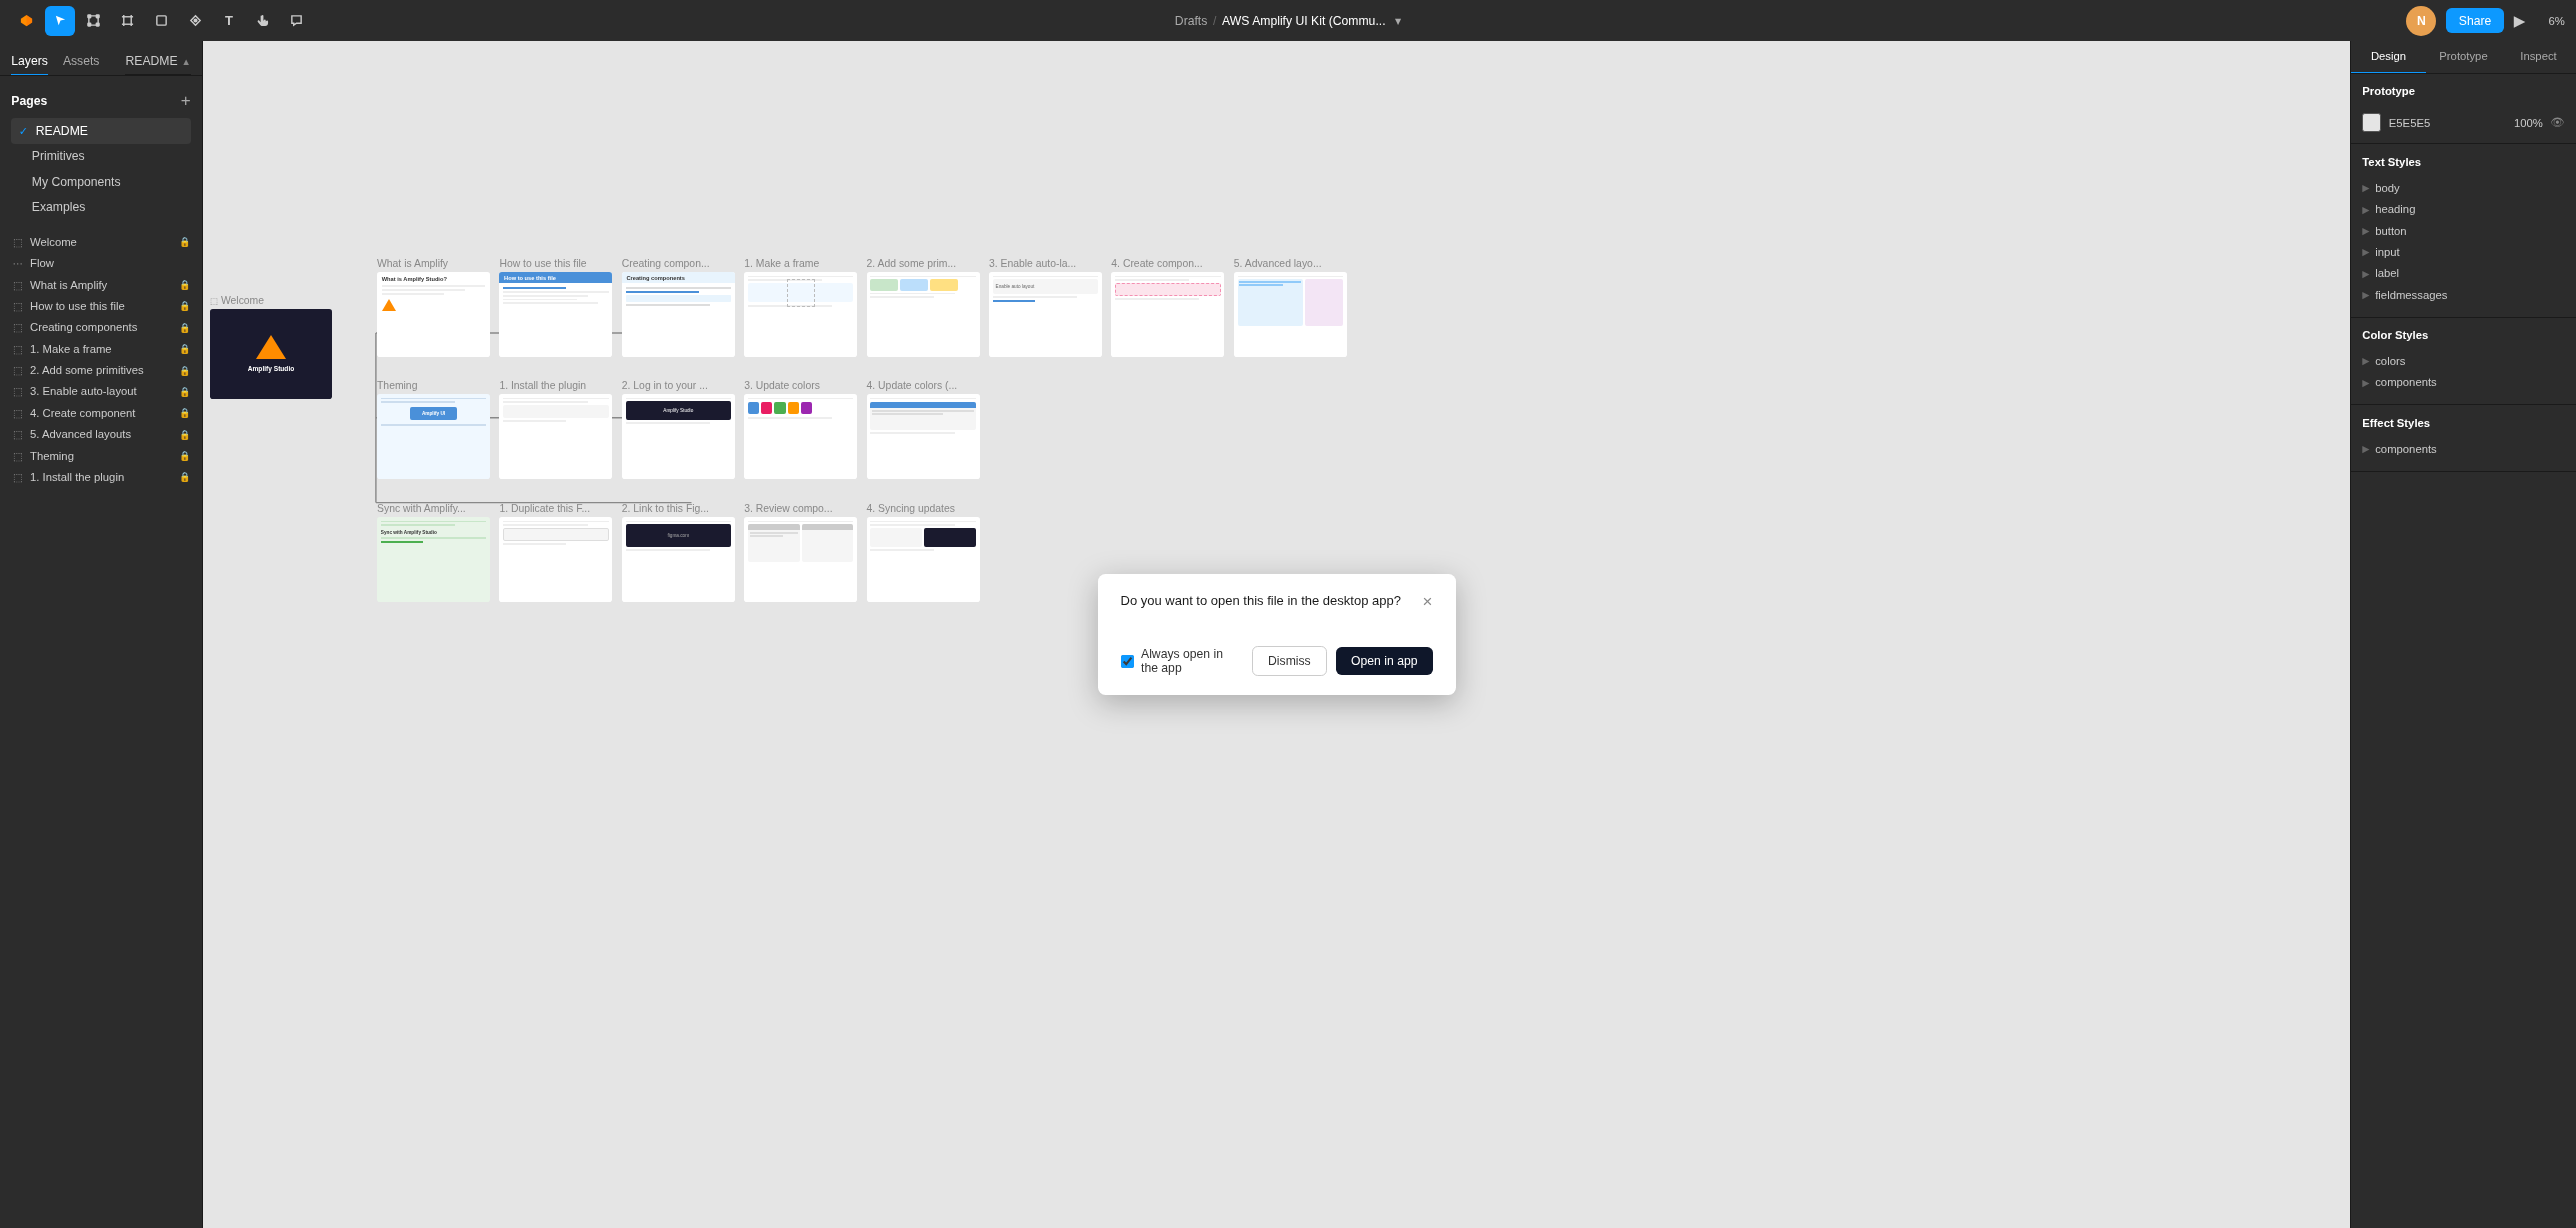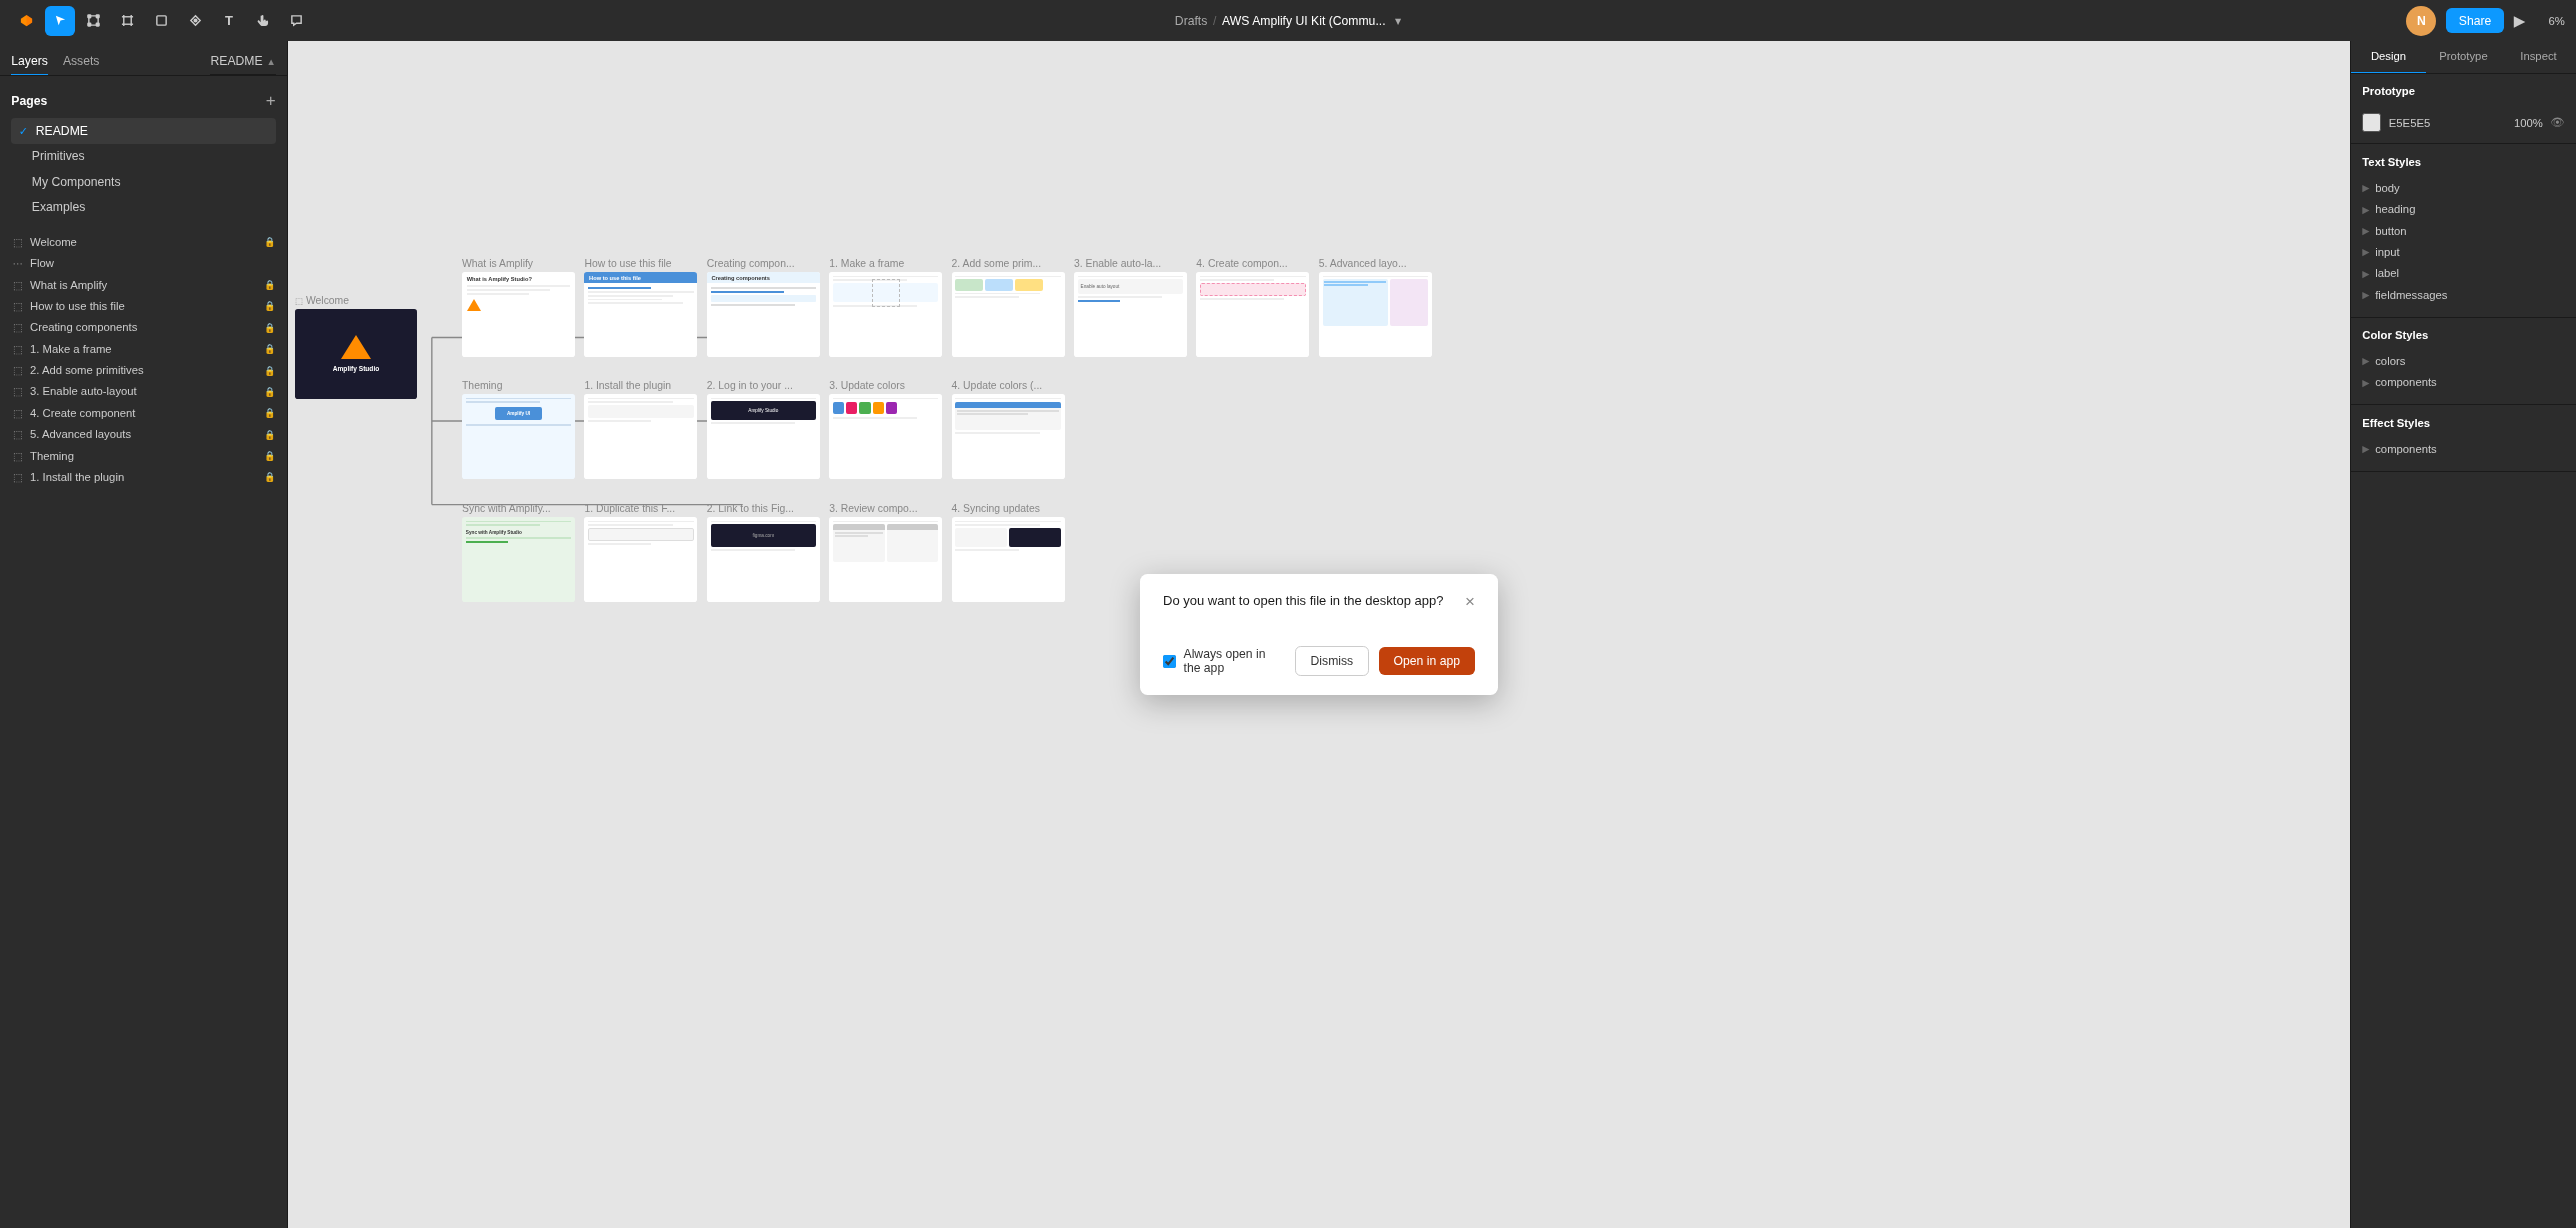--- a/index.html
+++ b/index.html
@@ -37,21 +37,21 @@
       padding: 5.7px 13px; font-size: 12.2px; font-weight: 500; cursor: pointer;
     }
     .play-btn { background: transparent; border: none; color: #ccc; font-size: 15px; cursor: pointer; }
     .zoom-label { color: #ccc; font-size: 11.3px; min-width: 30px; text-align: right; }
 
     
     .main { display: flex; flex: 1; overflow: hidden; }
 
     
     .left-panel {
-      width: 288px; background: #2c2c2c; display: flex; flex-direction: column; flex-shrink: 0;
+      width: 203px; background: #2c2c2c; display: flex; flex-direction: column; flex-shrink: 0;
       border-right: 0.9px solid #1a1a1a;
     }
     .panel-tabs { display: flex; padding: 7.5px 11.3px 0; gap: 15px; border-bottom: 0.9px solid #1a1a1a; }
     .panel-tab { color: #aaa; font-size: 12.2px; padding: 5.7px 0; cursor: pointer; border-bottom: 1.9px solid transparent; }
     .panel-tab.active { color: #fff; border-bottom: 1.9px solid #0d99ff; }
     .panel-tab-breadcrumb { color: #fff; font-size: 12.2px; padding: 7.5px 11.3px 7.5px; display: flex; align-items: center; gap: 3.8px; border-bottom: 0.9px solid #1a1a1a; cursor: pointer; }
     .panel-tab-breadcrumb span { color: #ccc; }
     .panel-tab-breadcrumb .chevron { color: #888; font-size: 9.4px; }
 
     .pages-section { padding: 7.5px 11.3px; }
@@ -103,21 +103,21 @@
       box-shadow: 0 7.5px 30px rgba(0,0,0,0.25); pointer-events: all;
     }
     .dialog-header { display: flex; justify-content: space-between; align-items: flex-start; margin-bottom: 15px; }
     .dialog-title { font-size: 13px; font-weight: 500; color: #1a1a1a; flex: 1; padding-right: 15px; }
     .dialog-close { background: none; border: none; font-size: 17px; color: #888; cursor: pointer; line-height: 1; }
     .dialog-footer { display: flex; align-items: center; gap: 9.4px; margin-top: 36px; }
     .dialog-checkbox-row { display: flex; align-items: center; gap: 7.5px; flex: 1; }
     .dialog-checkbox { width: 13px; height: 13px; accent-color: #0d99ff; }
     .dialog-checkbox-label { font-size: 12.2px; color: #333; }
     .dialog-btn-dismiss { background: white; border: 0.9px solid #ccc; border-radius: 5.7px; padding: 6.6px 15px; font-size: 12.2px; cursor: pointer; color: #333; }
-    .dialog-btn-open { background: #c2410c; border: none; border-radius: 5.7px; padding: 6.6px 15px; font-size: 12.2px; cursor: pointer; color: white; font-weight: 500; }
+    .dialog-btn-open { background: #0f172a; border: none; border-radius: 5.7px; padding: 6.6px 15px; font-size: 12.2px; cursor: pointer; color: white; font-weight: 500; }
 
     
     .layers-section::-webkit-scrollbar { width: 3.8px; }
     .layers-section::-webkit-scrollbar-track { background: transparent; }
     .layers-section::-webkit-scrollbar-thumb { background: #555; border-radius: 1.9px; }
     .right-panel::-webkit-scrollbar { width: 3.8px; }
     .right-panel::-webkit-scrollbar-track { background: transparent; }
     .right-panel::-webkit-scrollbar-thumb { background: #555; border-radius: 1.9px; }
   </style>
 </head>

